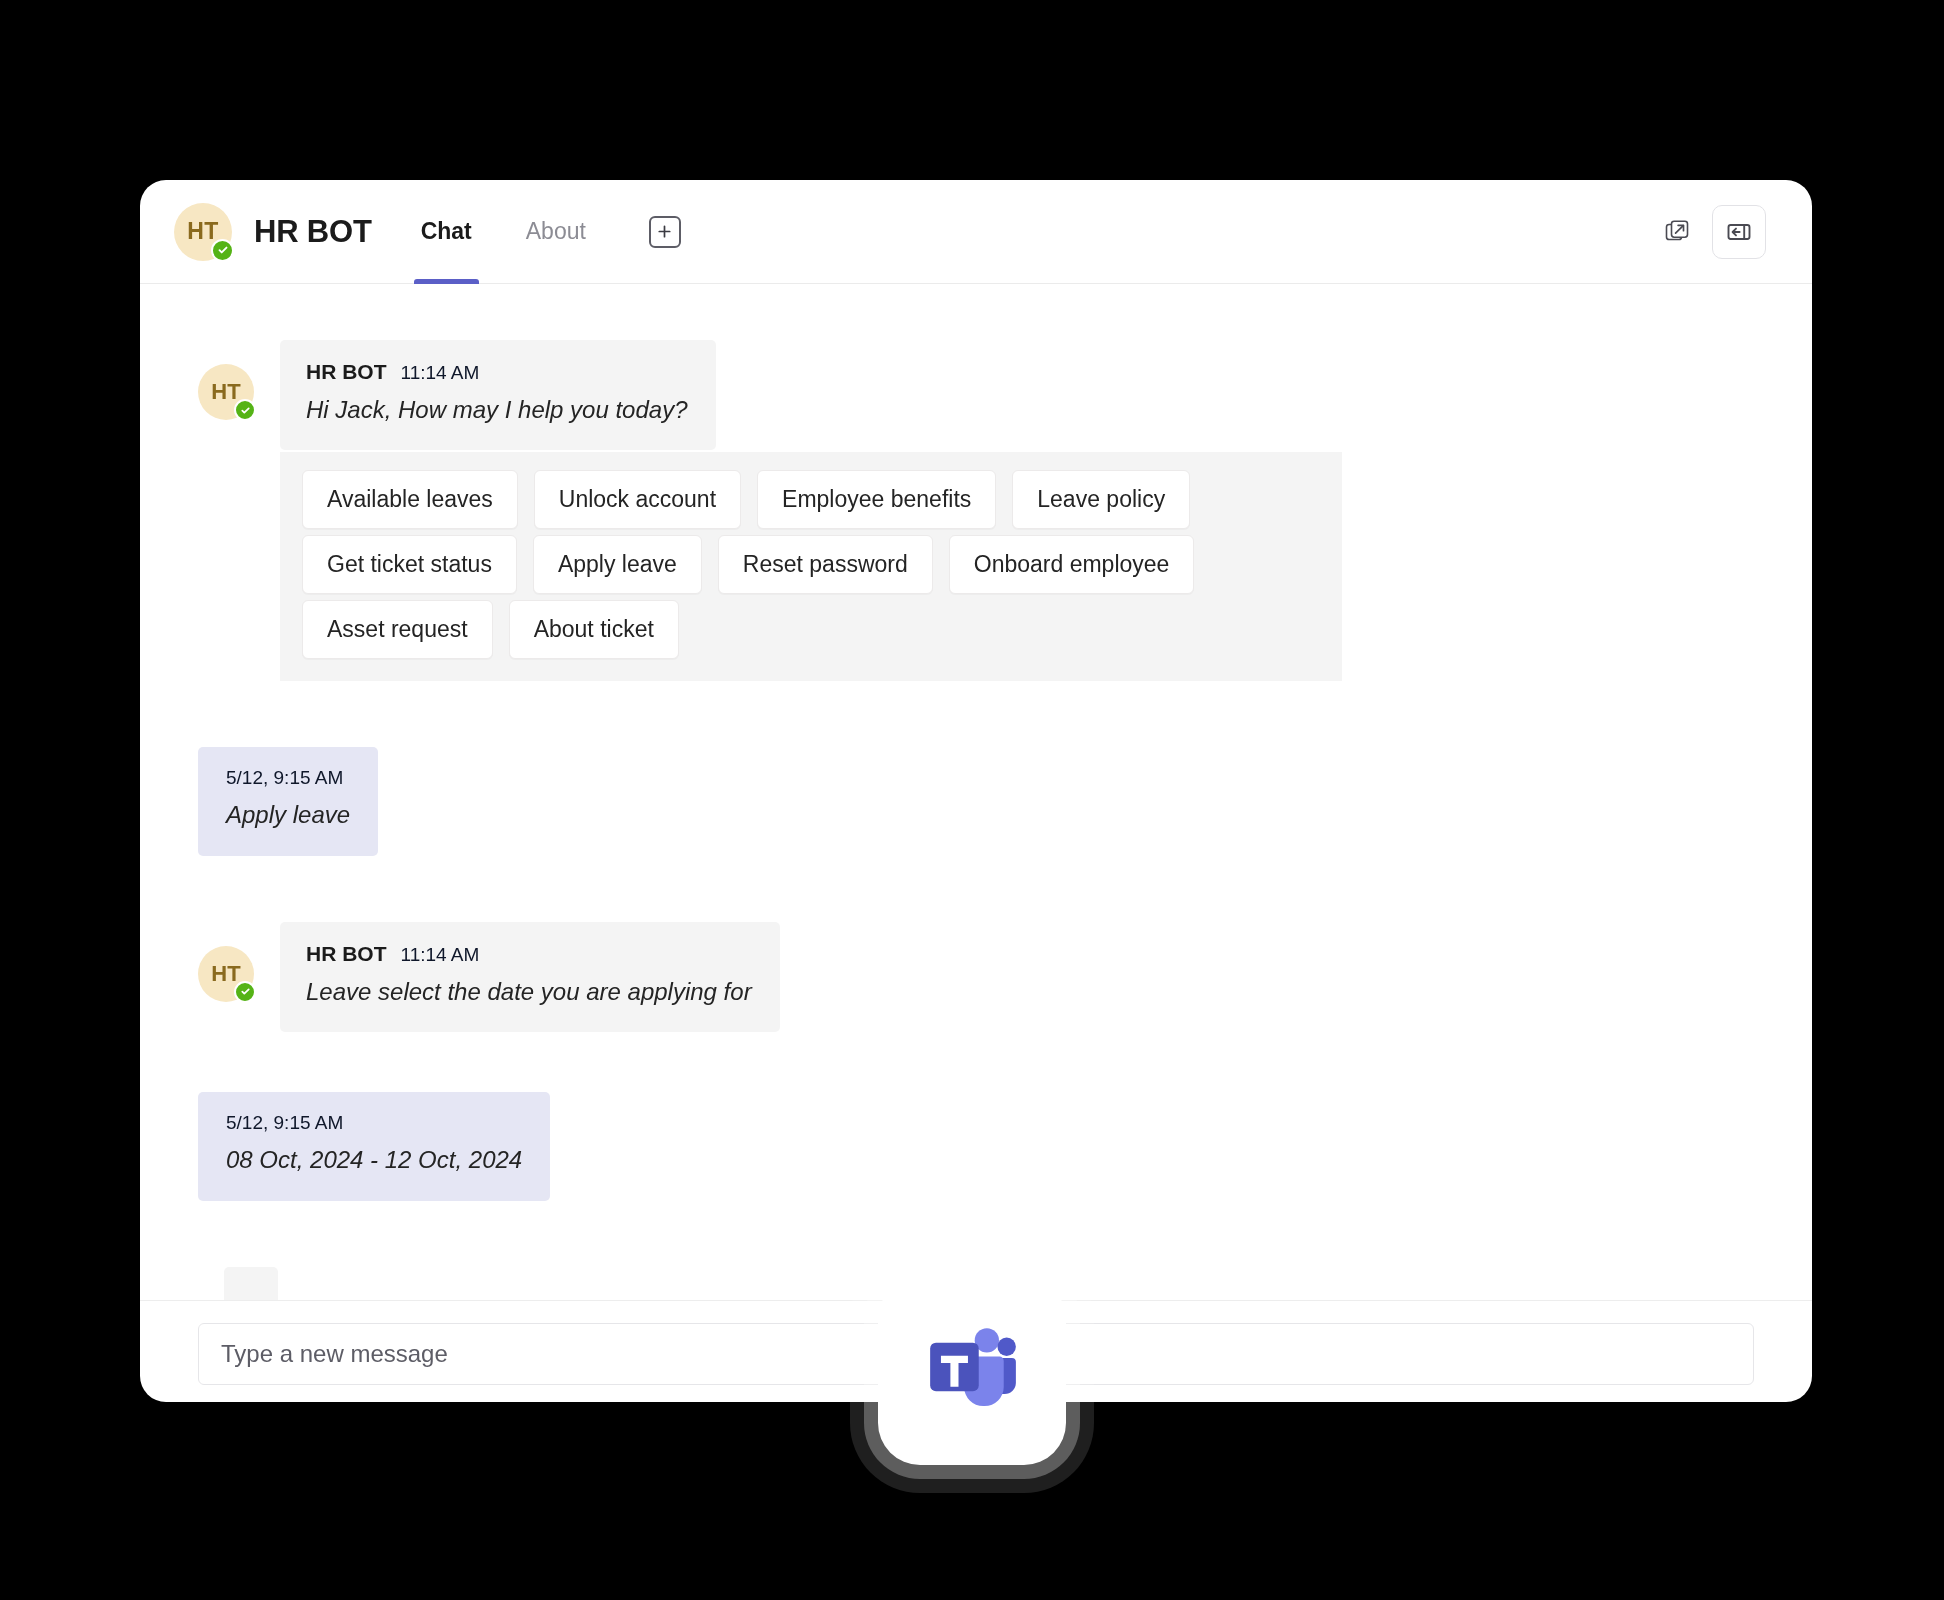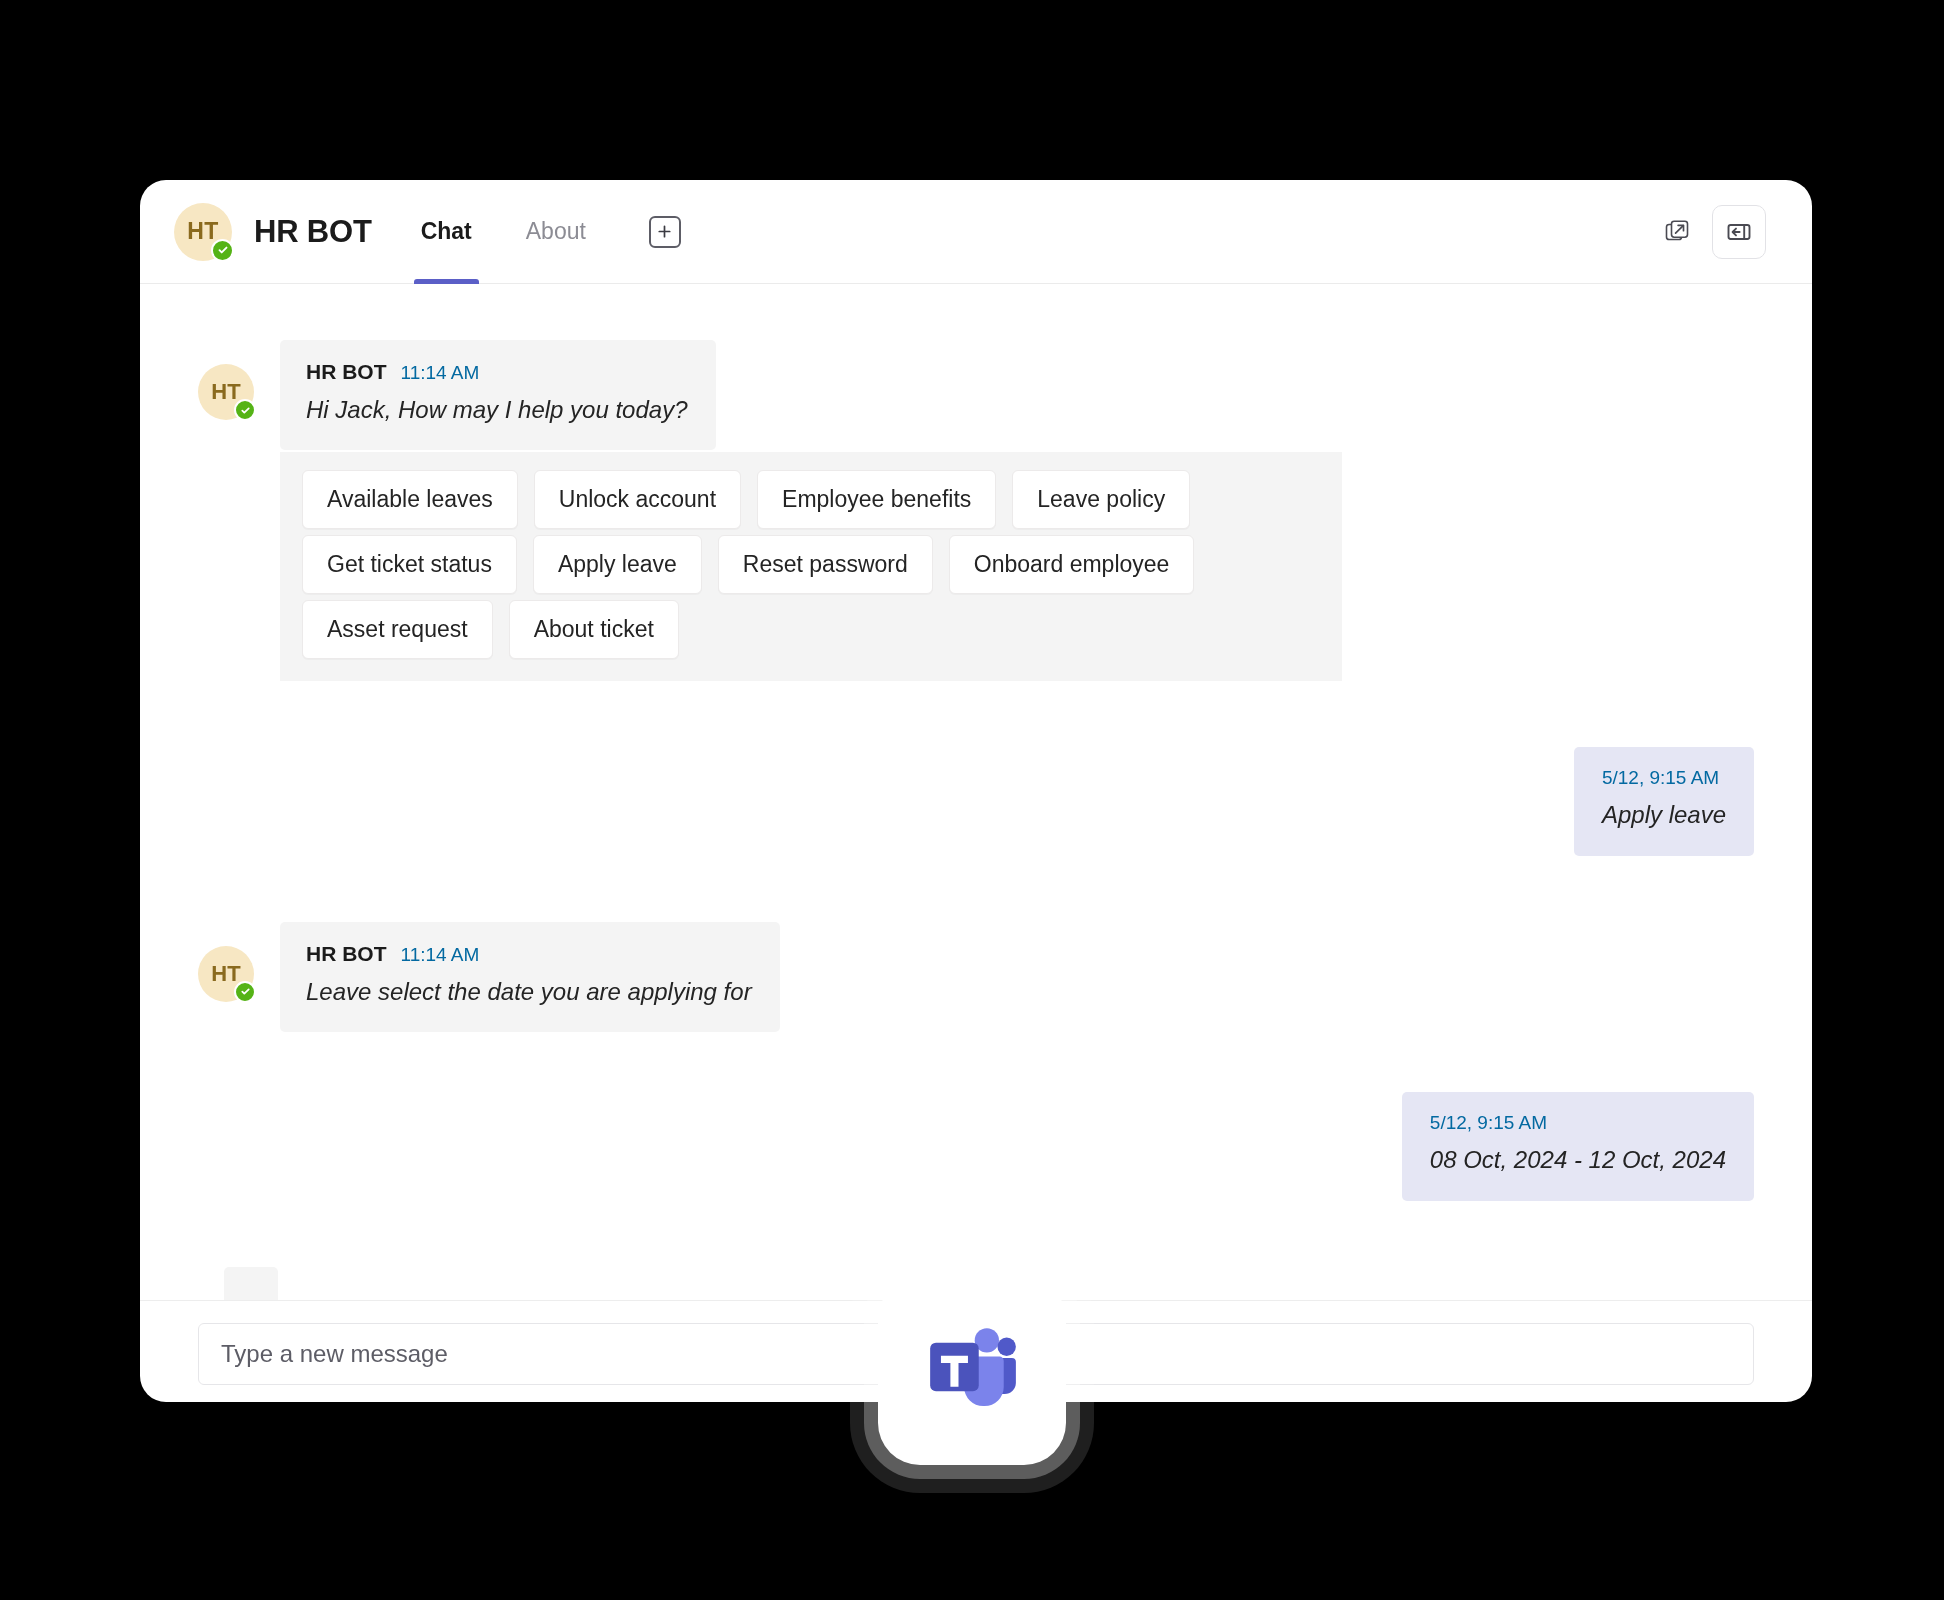--- a/index.html
+++ b/index.html
@@ -129,21 +129,21 @@
 
   
   .messages {
     position: relative;
     height: 1016px;
     padding: 56px 58px 0 58px;
     overflow: hidden;
   }
 
   .row { display: flex; align-items: flex-start; }
-  .row.out { justify-content: flex-end; }
+  .row.out { }
 
   .msg-avatar-wrap { position: relative; width: 56px; height: 56px; margin-top: 24px; flex: 0 0 auto; }
   .msg-avatar {
     width: 56px; height: 56px;
     border-radius: 50%;
     background: #f7e7c3;
     color: #8a6a1e;
     font-size: 22px; font-weight: 600;
     display: flex; align-items: center; justify-content: center;
   }
@@ -159,21 +159,21 @@
 
   .bubble-in {
     background: #f4f4f4;
     border-radius: 5px;
     padding: 20px 28px 24px 26px;
     max-width: 1100px;
   }
 
   .meta { display: flex; align-items: baseline; gap: 14px; margin-bottom: 10px; }
   .sender { font-size: 21px; font-weight: 700; color: #1b1b1b; }
-  .time { font-size: 19px; color: #0369a1; }
+  .time { font-size: 19px; color: #0f172a; }
 
   .body-text { font-size: 24px; color: #242424; line-height: 1.35; font-style: italic; }
 
   
   .chips-panel {
     background: #f4f4f4;
     padding: 18px 22px 22px 22px;
     width: 1062px;
     margin-top: 2px;
     display: flex;

